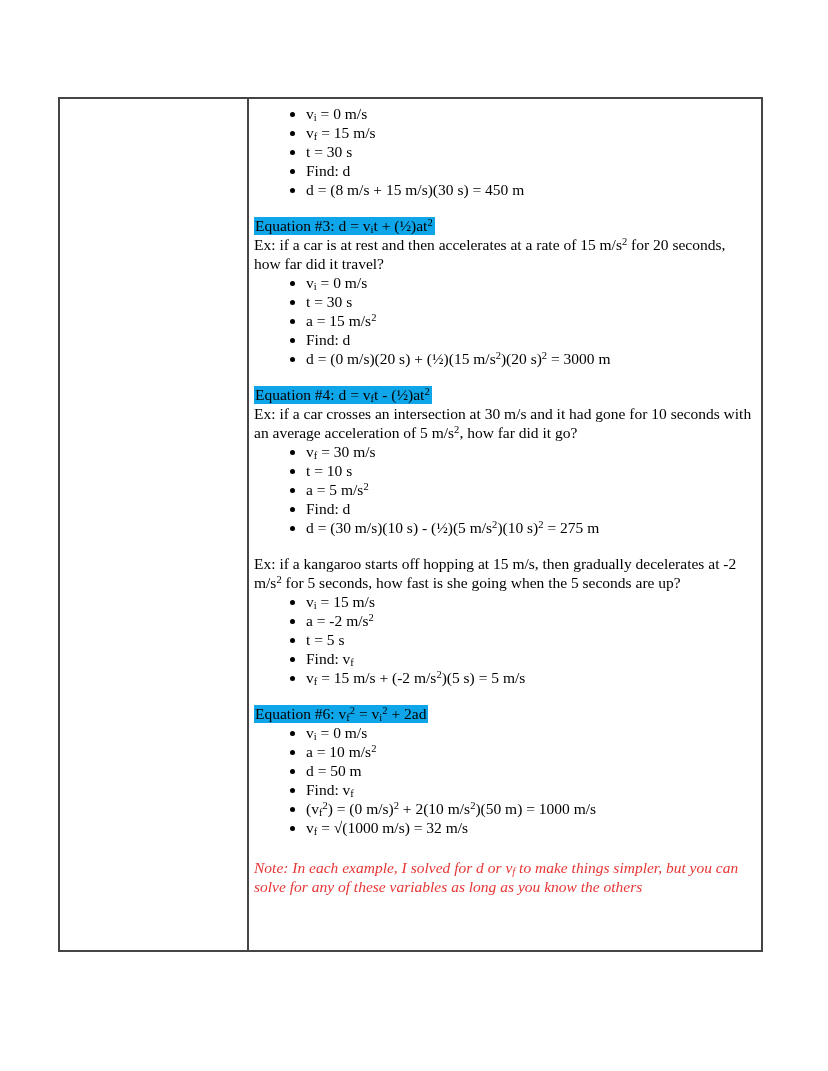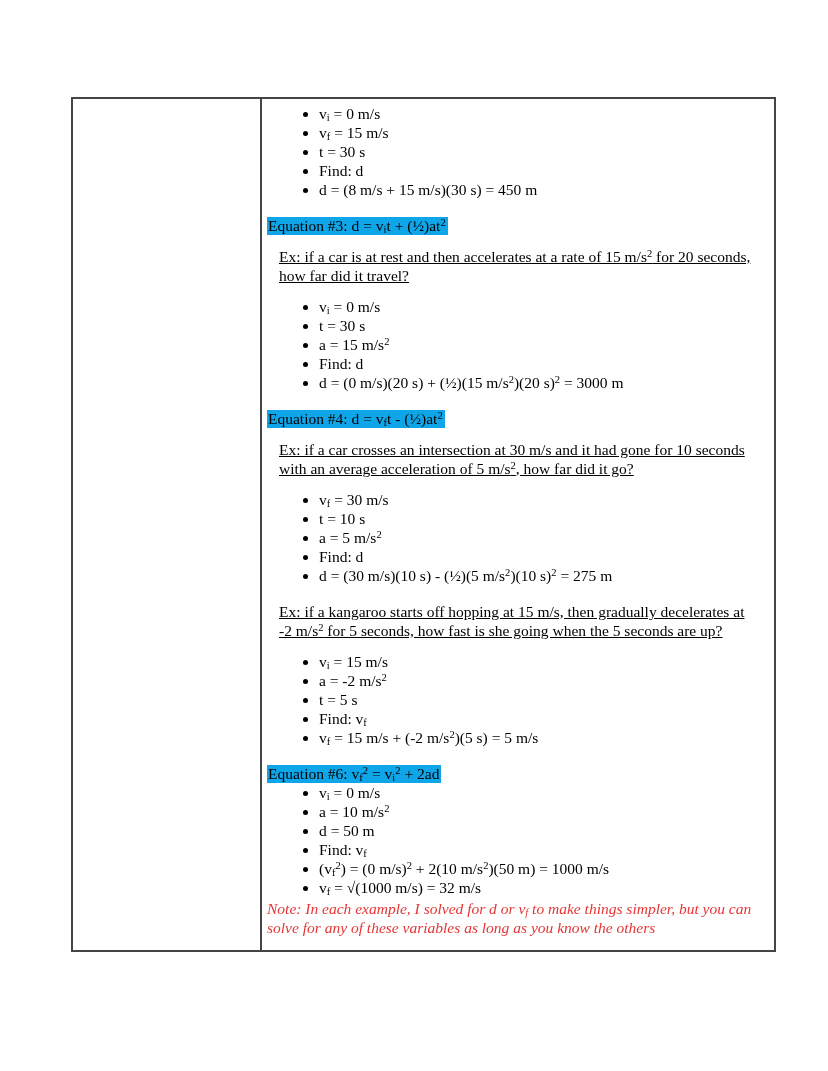--- a/index.html
+++ b/index.html
@@ -5,21 +5,21 @@
   html,body{margin:0;padding:0;}
   body{
     width:828px;height:1071px;
     background:#ffffff;
     position:relative;
     font-family:"Liberation Serif","DejaVu Serif",serif;
     color:#000;
   }
   .worksheet-table{
     position:absolute;
-    left:71px;top:97px;
+    left:58px;top:97px;
     width:701px;height:851px;
     border:2px solid #454545;
     display:flex;
     background:#fff;
   }
   .left-cell{
     width:187px;
     border-right:2px solid #454545;
     flex:0 0 auto;
   }
@@ -30,31 +30,31 @@
     line-height:19px;
     overflow:hidden;
   }
   .section{margin:0;}
   .section + .section{margin-top:17px;}
   .eq-heading{margin:0;}
   .eq-heading .hl{
     background:#0ea5e9;
     padding:0 2px 1px 1px;
   }
-  .example{margin:12px;text-decoration:underline;}
+  .example{margin:0;}
   ul.bullets{
     margin:0;
     padding:0 0 0 52px;
     list-style:disc outside;
   }
   ul.bullets li{margin:0;padding:0;}
   sub{font-size:0.68em;vertical-align:-0.22em;line-height:0;}
   sup{font-size:0.68em;vertical-align:0.5em;line-height:0;}
   .note{
-    margin-top:2px;
+    margin-top:21px;
     font-style:italic;
     color:#e63535;
   }
 </style>
 </head>
 <body>
 
 <div class="worksheet-table">
   <div class="left-cell"></div>
   <div class="content-cell">

